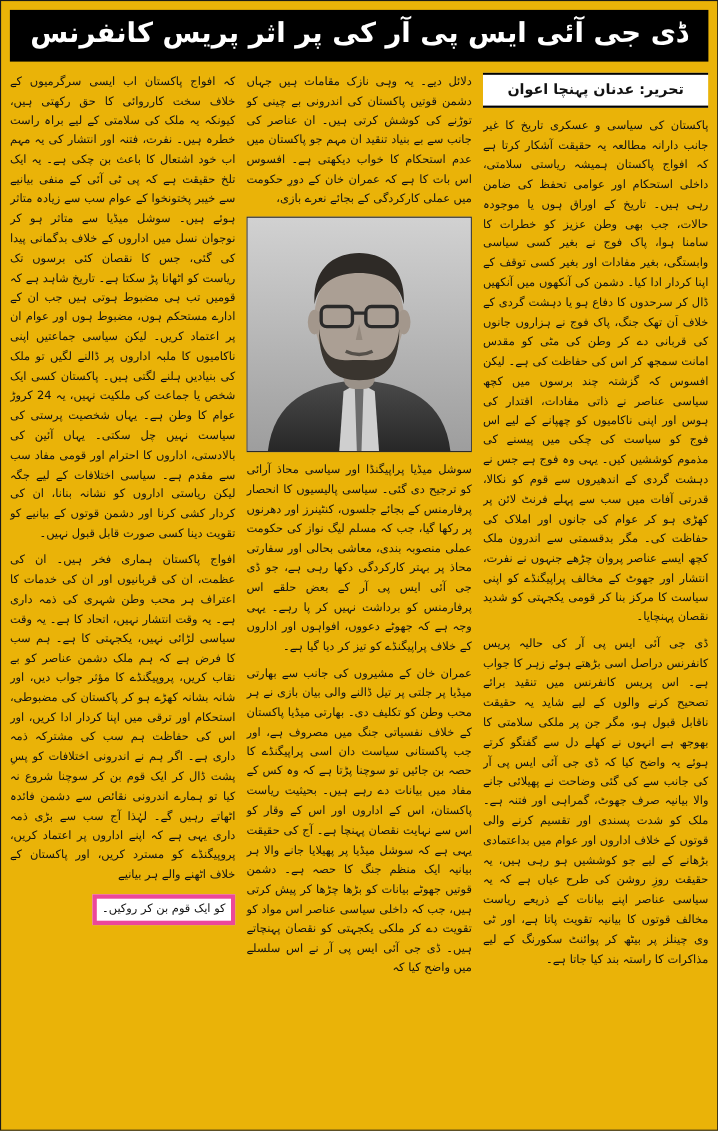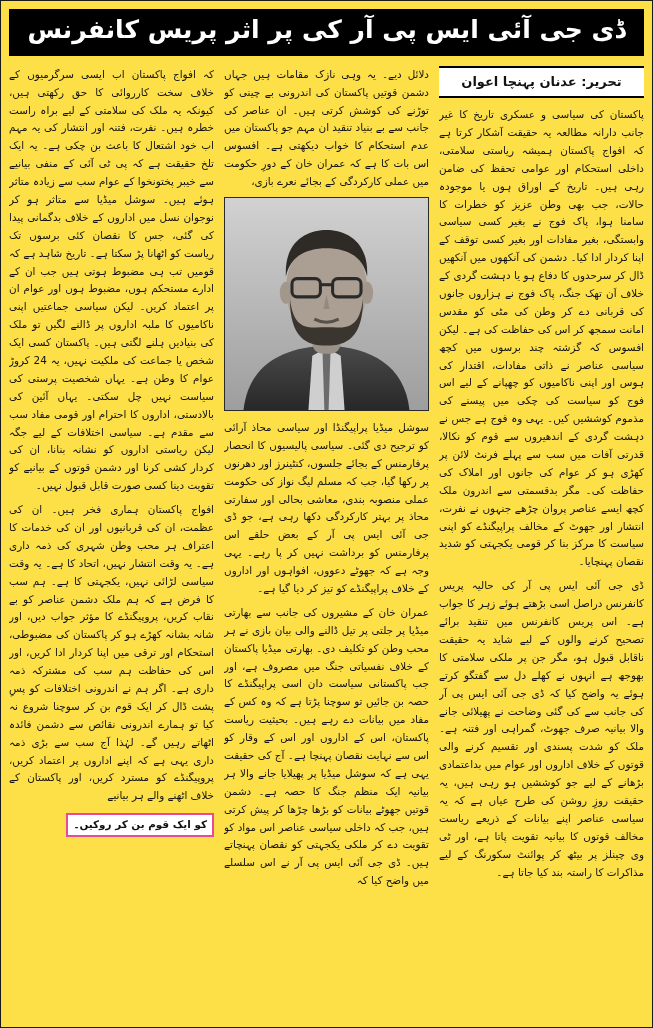--- a/index.html
+++ b/index.html
@@ -1,20 +1,20 @@
 <!DOCTYPE html>
 <html lang="ur" dir="rtl"><head>
 <meta charset="utf-8">
 <style>
   * { margin: 0; padding: 0; box-sizing: border-box; }
   html, body { background: #888; }
   .page {
     width: 653px; height: 1028px;
     margin: 0 auto;
-    background: #fde047;
+    background: #eab308;
     border: 1px solid #1a1a1a;
     padding: 8px;
     overflow: hidden;
     direction: rtl;
     font-family: "DejaVu Sans", sans-serif;
     color: #121212;
     position: relative;
   }
   .masthead {
     background: #000;
@@ -58,24 +58,24 @@
     width: 100%;
     height: 214px;
     border: 1px solid #2a2a2a;
     margin: 6px 0 8px 0;
     background: #b9b9b9;
     overflow: hidden;
   }
   .photo-frame svg { display: block; width: 100%; height: 100%; }
   .boxed-line {
     display: inline-block;
-    border: 2px solid #ec4899;
+    border: 4px solid #ec4899;
     padding: 1px 5px;
     margin-top: 2px;
-    font-weight: bold;
+    font-weight: normal;
     background: #fff;
   }
 </style>
 </head>
 <body>
 
 <div class="page">
 
   <div class="masthead">
     <span>ڈی جی آئی ایس پی آر کی پر اثر پریس کانفرنس</span>

